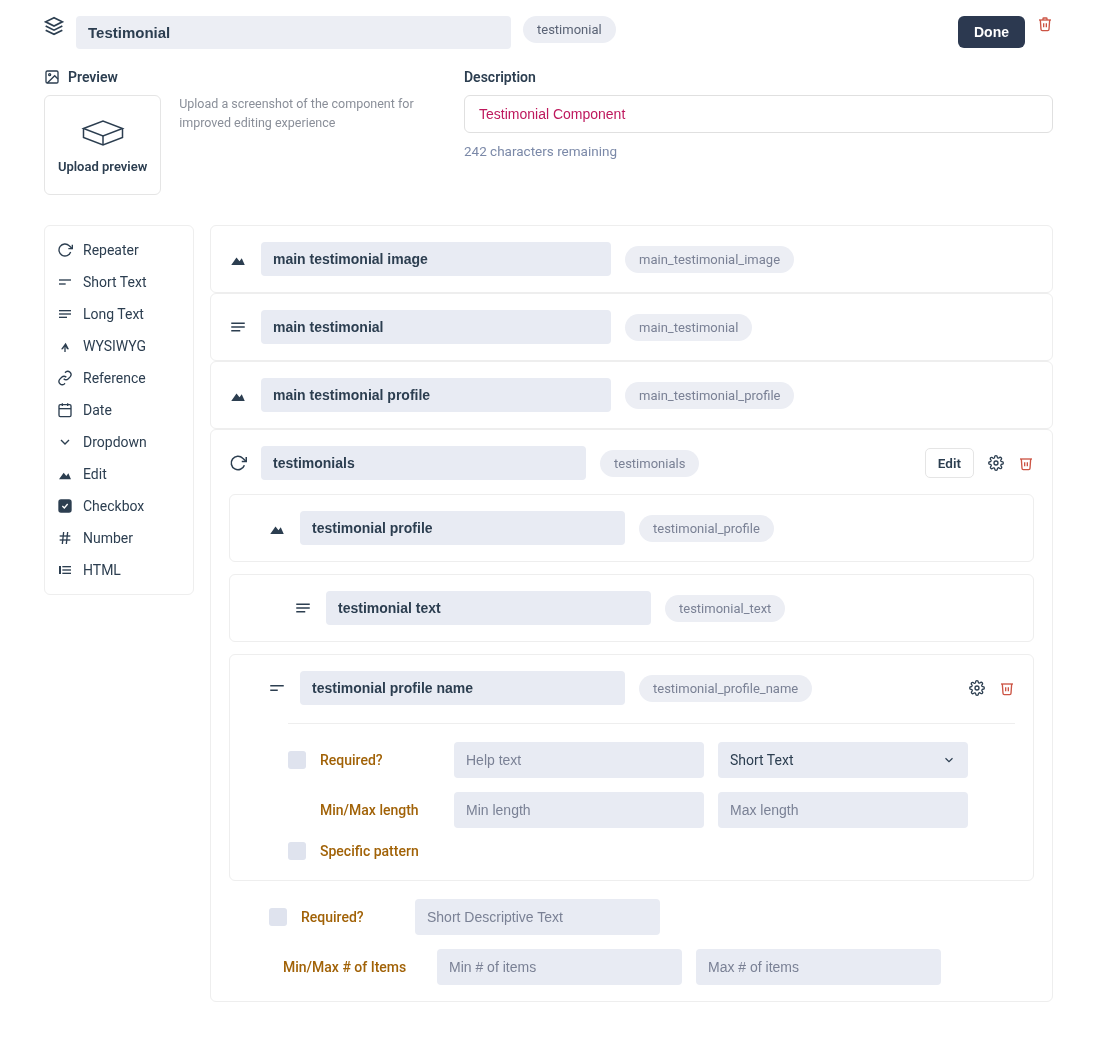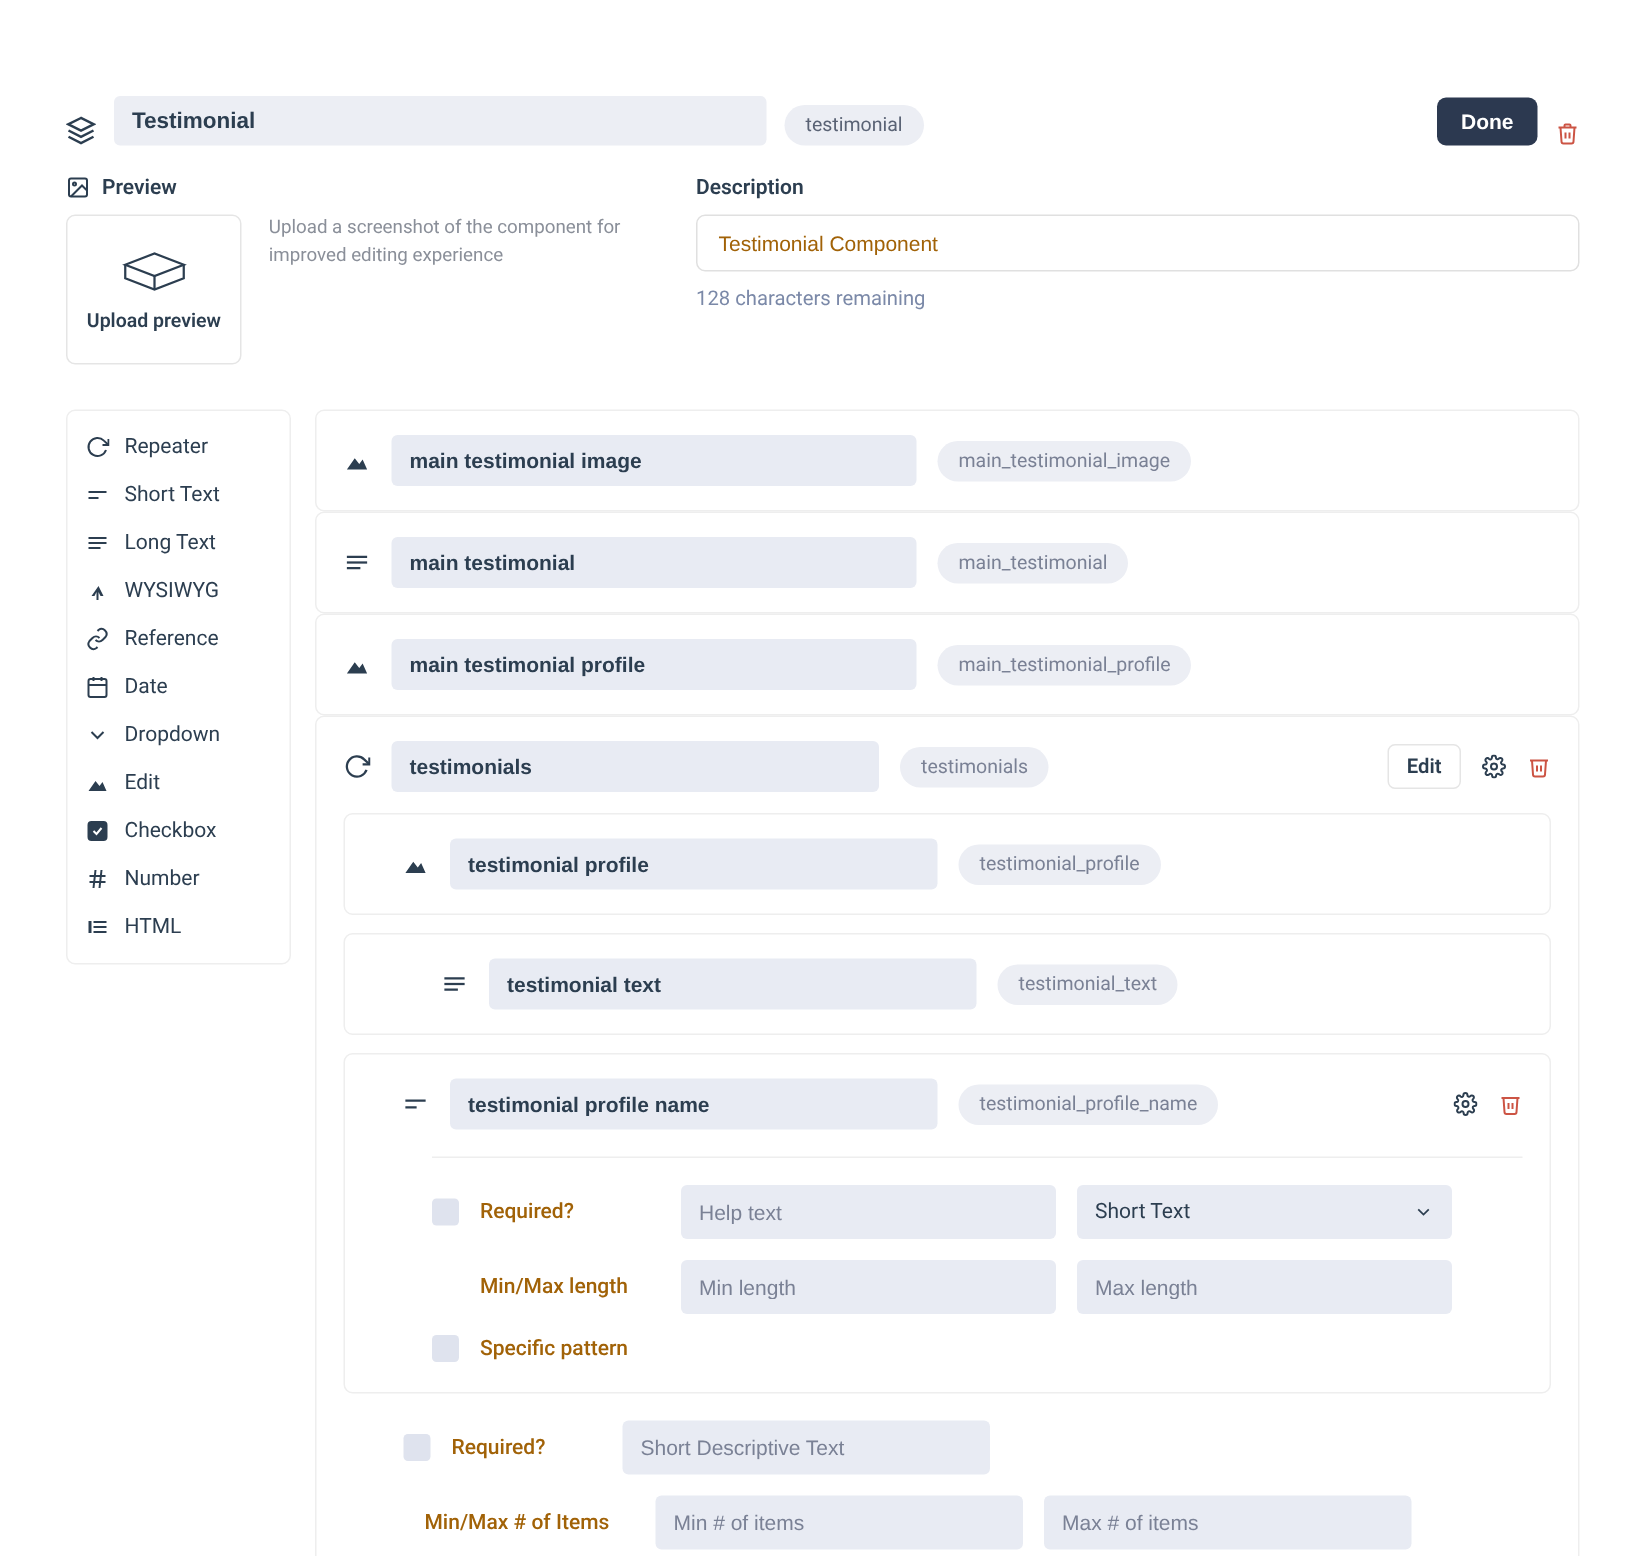--- a/index.html
+++ b/index.html
@@ -8,24 +8,23 @@
     background: #fff;
     color: #2c3e50;
     font-size: 14px;
   }
   .page {
     width: 1097px;
     padding: 16px 44px 30px 44px;
   }
   .header-row {
     display: flex;
-    align-items: flex-end;
+    align-items: flex-start;
     gap: 12px;
     margin-bottom: 20px;
-    margin-top: 48px;
   }
   .component-icon { width: 20px; height: 20px; color:#2c3e50; flex-shrink:0; }
   .title-input {
     flex: 0 0 435px;
     background: #eceef4;
     border: none;
     border-radius: 4px;
     padding: 8px 12px;
     font-size: 15px;
     font-weight: 600;
@@ -72,21 +71,21 @@
   }
   .upload-box svg { width:48px; height:32px; color:#2c3e50; }
   .upload-label { font-size:13px; font-weight:600; color:#2c3e50; }
   .upload-hint { font-size:12.5px; color:#8a8f99; line-height:1.5; }
   .desc-input {
     width:100%;
     border:1px solid #e0e0e0;
     border-radius:6px;
     padding:10px 14px;
     font-size:14px;
-    color:#a16207;
+    color:#be185d;
     outline:none;
   }
   .char-remaining { color:#7b89a8; font-size:13.5px; margin-top:10px; }
 
   .main-area { display:flex; gap:16px; }
   .sidebar {
     width: 150px;
     border:1px solid #eee;
     border-radius:6px;
     padding: 8px 0;
@@ -234,21 +233,21 @@
             <path d="M32 24 L32 36"></path>
           </svg>
           <span class="upload-label">Upload preview</span>
         </div>
         <div class="upload-hint">Upload a screenshot of the component for improved editing experience</div>
       </div>
     </div>
     <div class="desc-col">
       <div class="section-label">Description</div>
       <input class="desc-input" value="Testimonial Component" style="">
-      <div class="char-remaining">128 characters remaining</div>
+      <div class="char-remaining">242 characters remaining</div>
     </div>
   </div>
 
   <div class="main-area">
 
     <div class="sidebar">
       <div class="sidebar-item">
         <svg viewBox="0 0 24 24" fill="none" stroke="currentColor" stroke-width="2">
             <path d="M23 4v6h-6"></path>
             <path d="M20.49 15a9 9 0 1 1-2.12-9.36L23 10"></path>

